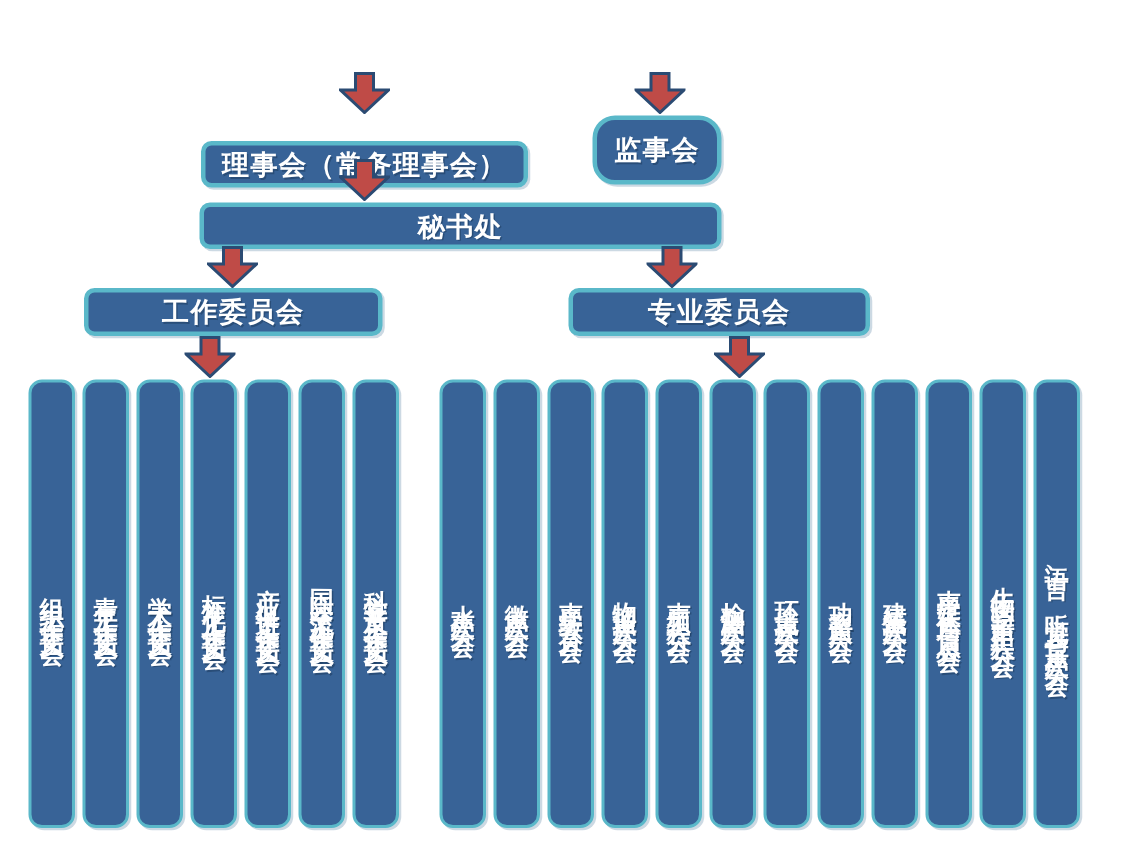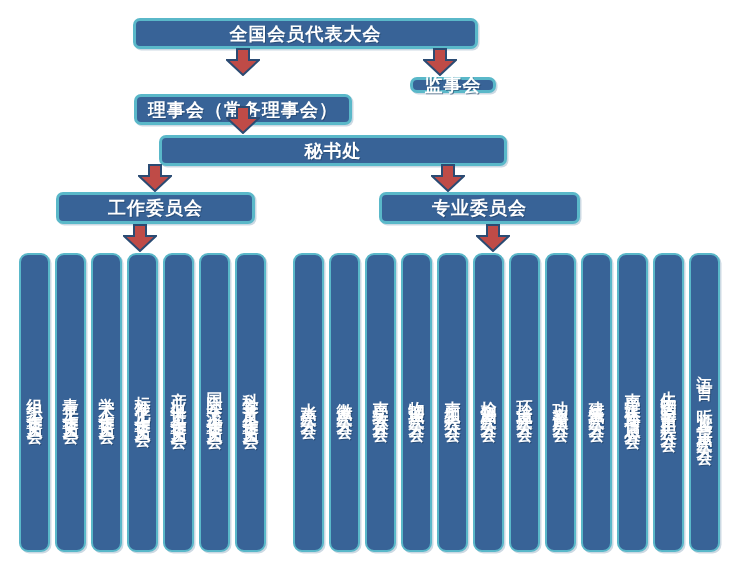--- a/index.html
+++ b/index.html
@@ -60,37 +60,36 @@
     letter-spacing: 5px;
     text-shadow: 1px 1px 0 rgba(30,60,95,0.55);
     line-height: 1;
   }
 </style>
 </head>
 <body>
 
 <div class="stage">
 
-  <div class="node" style="left:133px; top:18px; width:345px; height:31px;">全国会员代表大会</div>
 
   <svg class="arrow" style="left:226px; top:48px;" width="34" height="28" viewBox="0 0 34 28">
     <polygon points="11,1 23,1 23,12 33,12 17,27 1,12 11,12"></polygon>
   </svg>
   <svg class="arrow" style="left:423px; top:48px;" width="34" height="28" viewBox="0 0 34 28">
     <polygon points="11,1 23,1 23,12 33,12 17,27 1,12 11,12"></polygon>
   </svg>
 
   <div class="node" style="left:134px; top:94px; width:218px; height:31px;">理事会（常务理事会）</div>
-  <div class="node" style="left:410px; top:77px; width:86px; height:16px;">监事会</div>
+  <div class="node" style="left:395px; top:77px; width:86px; height:46px;border-radius:15px;">监事会</div>
 
   <svg class="arrow" style="left:226px; top:106px;" width="34" height="28" viewBox="0 0 34 28">
     <polygon points="11,1 23,1 23,12 33,12 17,27 1,12 11,12"></polygon>
   </svg>
 
-  <div class="node" style="left:133px; top:135px; width:348px; height:31px;margin-left:26px;">秘书处</div>
+  <div class="node" style="left:133px; top:135px; width:348px; height:31px;">秘书处</div>
 
   <svg class="arrow" style="left:138px; top:164px;" width="34" height="28" viewBox="0 0 34 28">
     <polygon points="11,1 23,1 23,12 33,12 17,27 1,12 11,12"></polygon>
   </svg>
   <svg class="arrow" style="left:431px; top:164px;" width="34" height="28" viewBox="0 0 34 28">
     <polygon points="11,1 23,1 23,12 33,12 17,27 1,12 11,12"></polygon>
   </svg>
 
   <div class="node" style="left:56px; top:192px; width:199px; height:32px;">工作委员会</div>
   <div class="node" style="left:379px; top:192px; width:201px; height:32px;">专业委员会</div>

